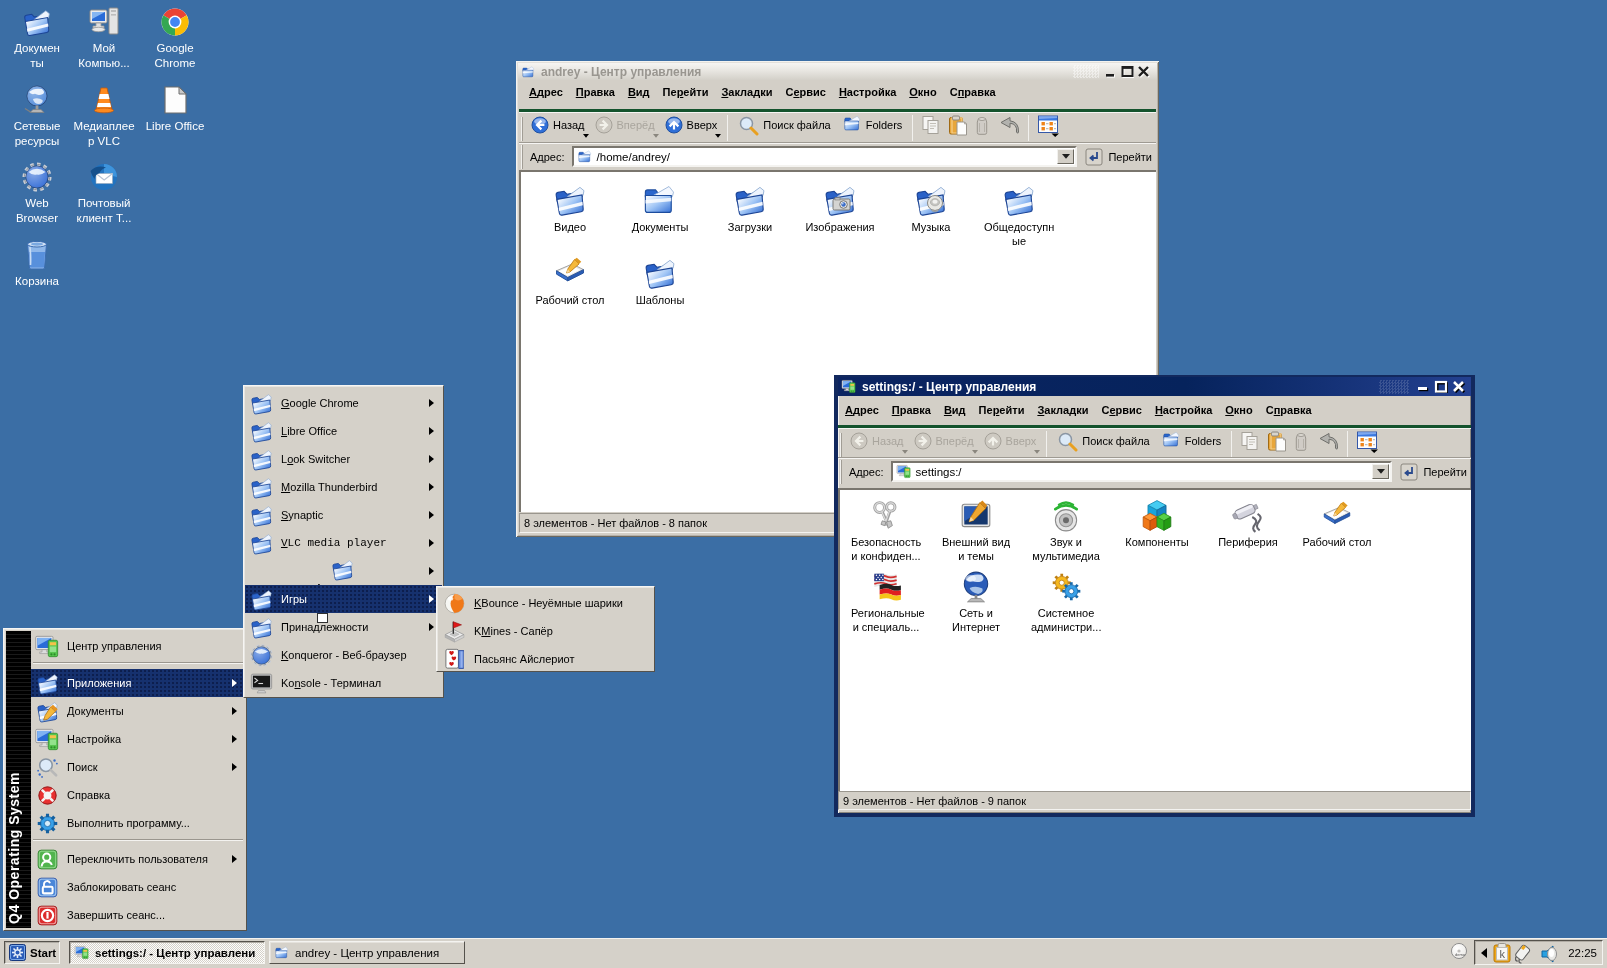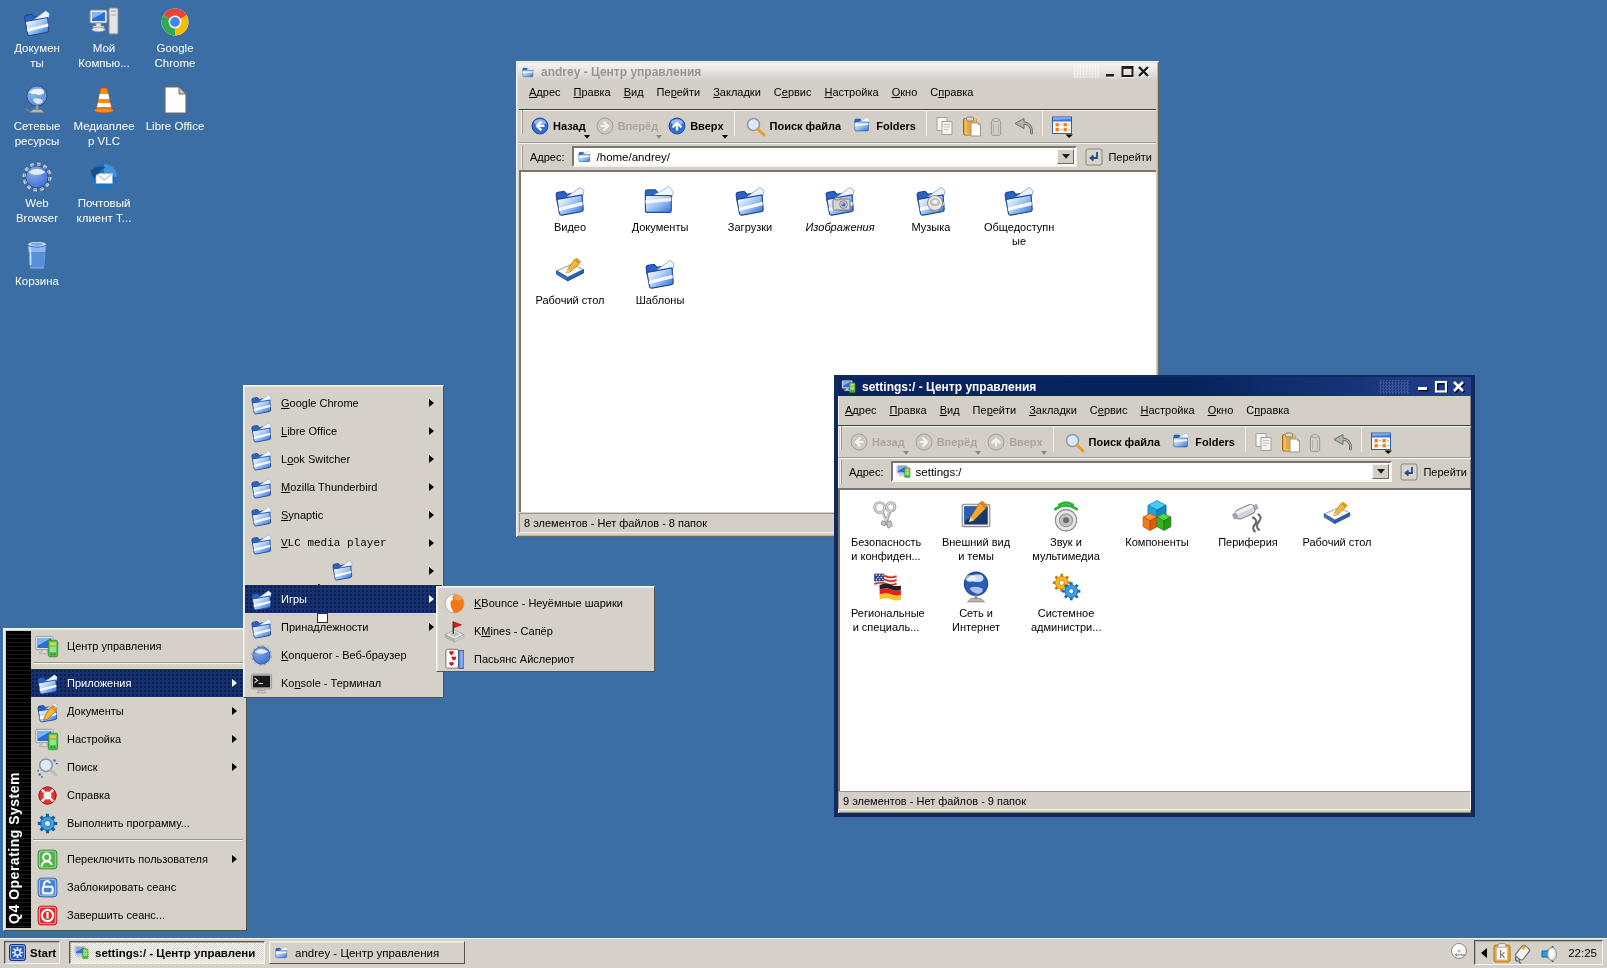--- a/index.html
+++ b/index.html
@@ -10,25 +10,25 @@
 .dico svg{display:block;margin:0 auto 3px auto;}
 
 .win{position:absolute;background:#d3cfc7;}
 .win1{box-shadow:inset 1px 1px 0 #f4f3f0, inset -1px -1px 0 #6b685f, inset 2px 2px 0 #e3e0da, inset -2px -2px 0 #b5b1a9;}
 .tbar{position:absolute;left:4px;right:4px;top:4px;height:19px;display:flex;align-items:center;padding:0 3px;overflow:hidden;}
 .tbar-inact{background:linear-gradient(180deg,#f6f5f3 0%,#e8e6e1 45%,#d3d0c9 100%);color:#999690;}
 .tbar-act{background:linear-gradient(90deg,#0b2462 0%,#06235c 55%,#234090 100%);color:#fff;}
 .tbar .ttl{font-weight:bold;font-size:12px;margin-left:5px;white-space:nowrap;flex:1 1 auto;}
 .wbtns{display:flex;align-items:center;gap:3px;margin-right:4px;font-weight:bold;}
 
-.mbar{position:absolute;left:4px;height:23px;display:flex;align-items:center;color:#000;}
+.mbar{position:absolute;left:4px;height:23px;display:flex;align-items:center;color:#000;font-weight:bold;}
 .mbar span{margin-right:13px;white-space:nowrap;font-size:11px;}
 .mbar u{text-decoration:underline;}
 
-.toolb{position:absolute;display:flex;align-items:flex-start;color:#000;border-top:1px solid #14532d;box-shadow:inset 0 1px 0 #f6f5f3;font-weight:bold;}
+.toolb{position:absolute;display:flex;align-items:flex-end;color:#000;border-top:3px solid #14532d;box-shadow:inset 0 1px 0 #f6f5f3;}
 .tsep{width:1px;height:26px;background:#b9b5ad;border-right:1px solid #f2f1ee;margin:0 5px;}
 .tbtn{display:flex;align-items:center;padding:0 5px;height:32px;position:relative;}
 .tbtn .lbl{margin-left:4px;}
 .dis{color:#a9a59d;}
 
 .abar{position:absolute;display:flex;align-items:center;border-top:1px solid #9e9a92;box-shadow:inset 0 1px 0 #f6f5f3;}
 .entry{background:#fff;border-top:2px solid #7a766e;border-left:2px solid #7a766e;border-bottom:2px solid #f4f3f0;border-right:2px solid #f4f3f0;height:21px;display:flex;align-items:center;position:relative;font-size:11.5px;}
 .entry .etext{margin-left:4px;}
 .drop{position:absolute;right:1px;top:1px;bottom:1px;width:17px;background:#d3cfc7;border:1px solid #f2f1ee;border-right-color:#6b685f;border-bottom-color:#6b685f;display:flex;align-items:center;justify-content:center;}
 
@@ -466,21 +466,21 @@
  <div class="content" style="left:3px;top:109px;right:3px;bottom:25px;"></div>
  <div class="fico" style="left:19px;top:121px;"><svg width="36" height="36">
         <use href="#folder"></use>
       </svg>Видео</div>
  <div class="fico" style="left:109px;top:121px;"><svg width="36" height="36">
         <use href="#folderop"></use>
       </svg>Документы</div>
  <div class="fico" style="left:199px;top:121px;"><svg width="36" height="36">
         <use href="#folder"></use>
       </svg>Загрузки</div>
- <div class="fico" style="left:289px;top:121px;font-style:italic;"><svg width="36" height="36">
+ <div class="fico" style="left:289px;top:121px;"><svg width="36" height="36">
         <use href="#folder"></use>
         <g>
           <rect x="11" y="17" width="17" height="11" rx="1.5" fill="#d4d4d2" stroke="#787876"></rect>
           <rect x="13" y="15.5" width="5" height="2.5" fill="#c0c0be" stroke="#787876" stroke-width=".6"></rect>
           <circle cx="21.5" cy="22.5" r="3.8" fill="#ecECEA" stroke="#787876"></circle>
           <circle cx="21.5" cy="22.5" r="2.2" fill="#3a6cc8"></circle>
           <circle cx="20.8" cy="21.8" r=".8" fill="#cfe0f5"></circle>
         </g>
       </svg>Изображения</div>
  <div class="fico" style="left:380px;top:121px;"><svg width="36" height="36">

